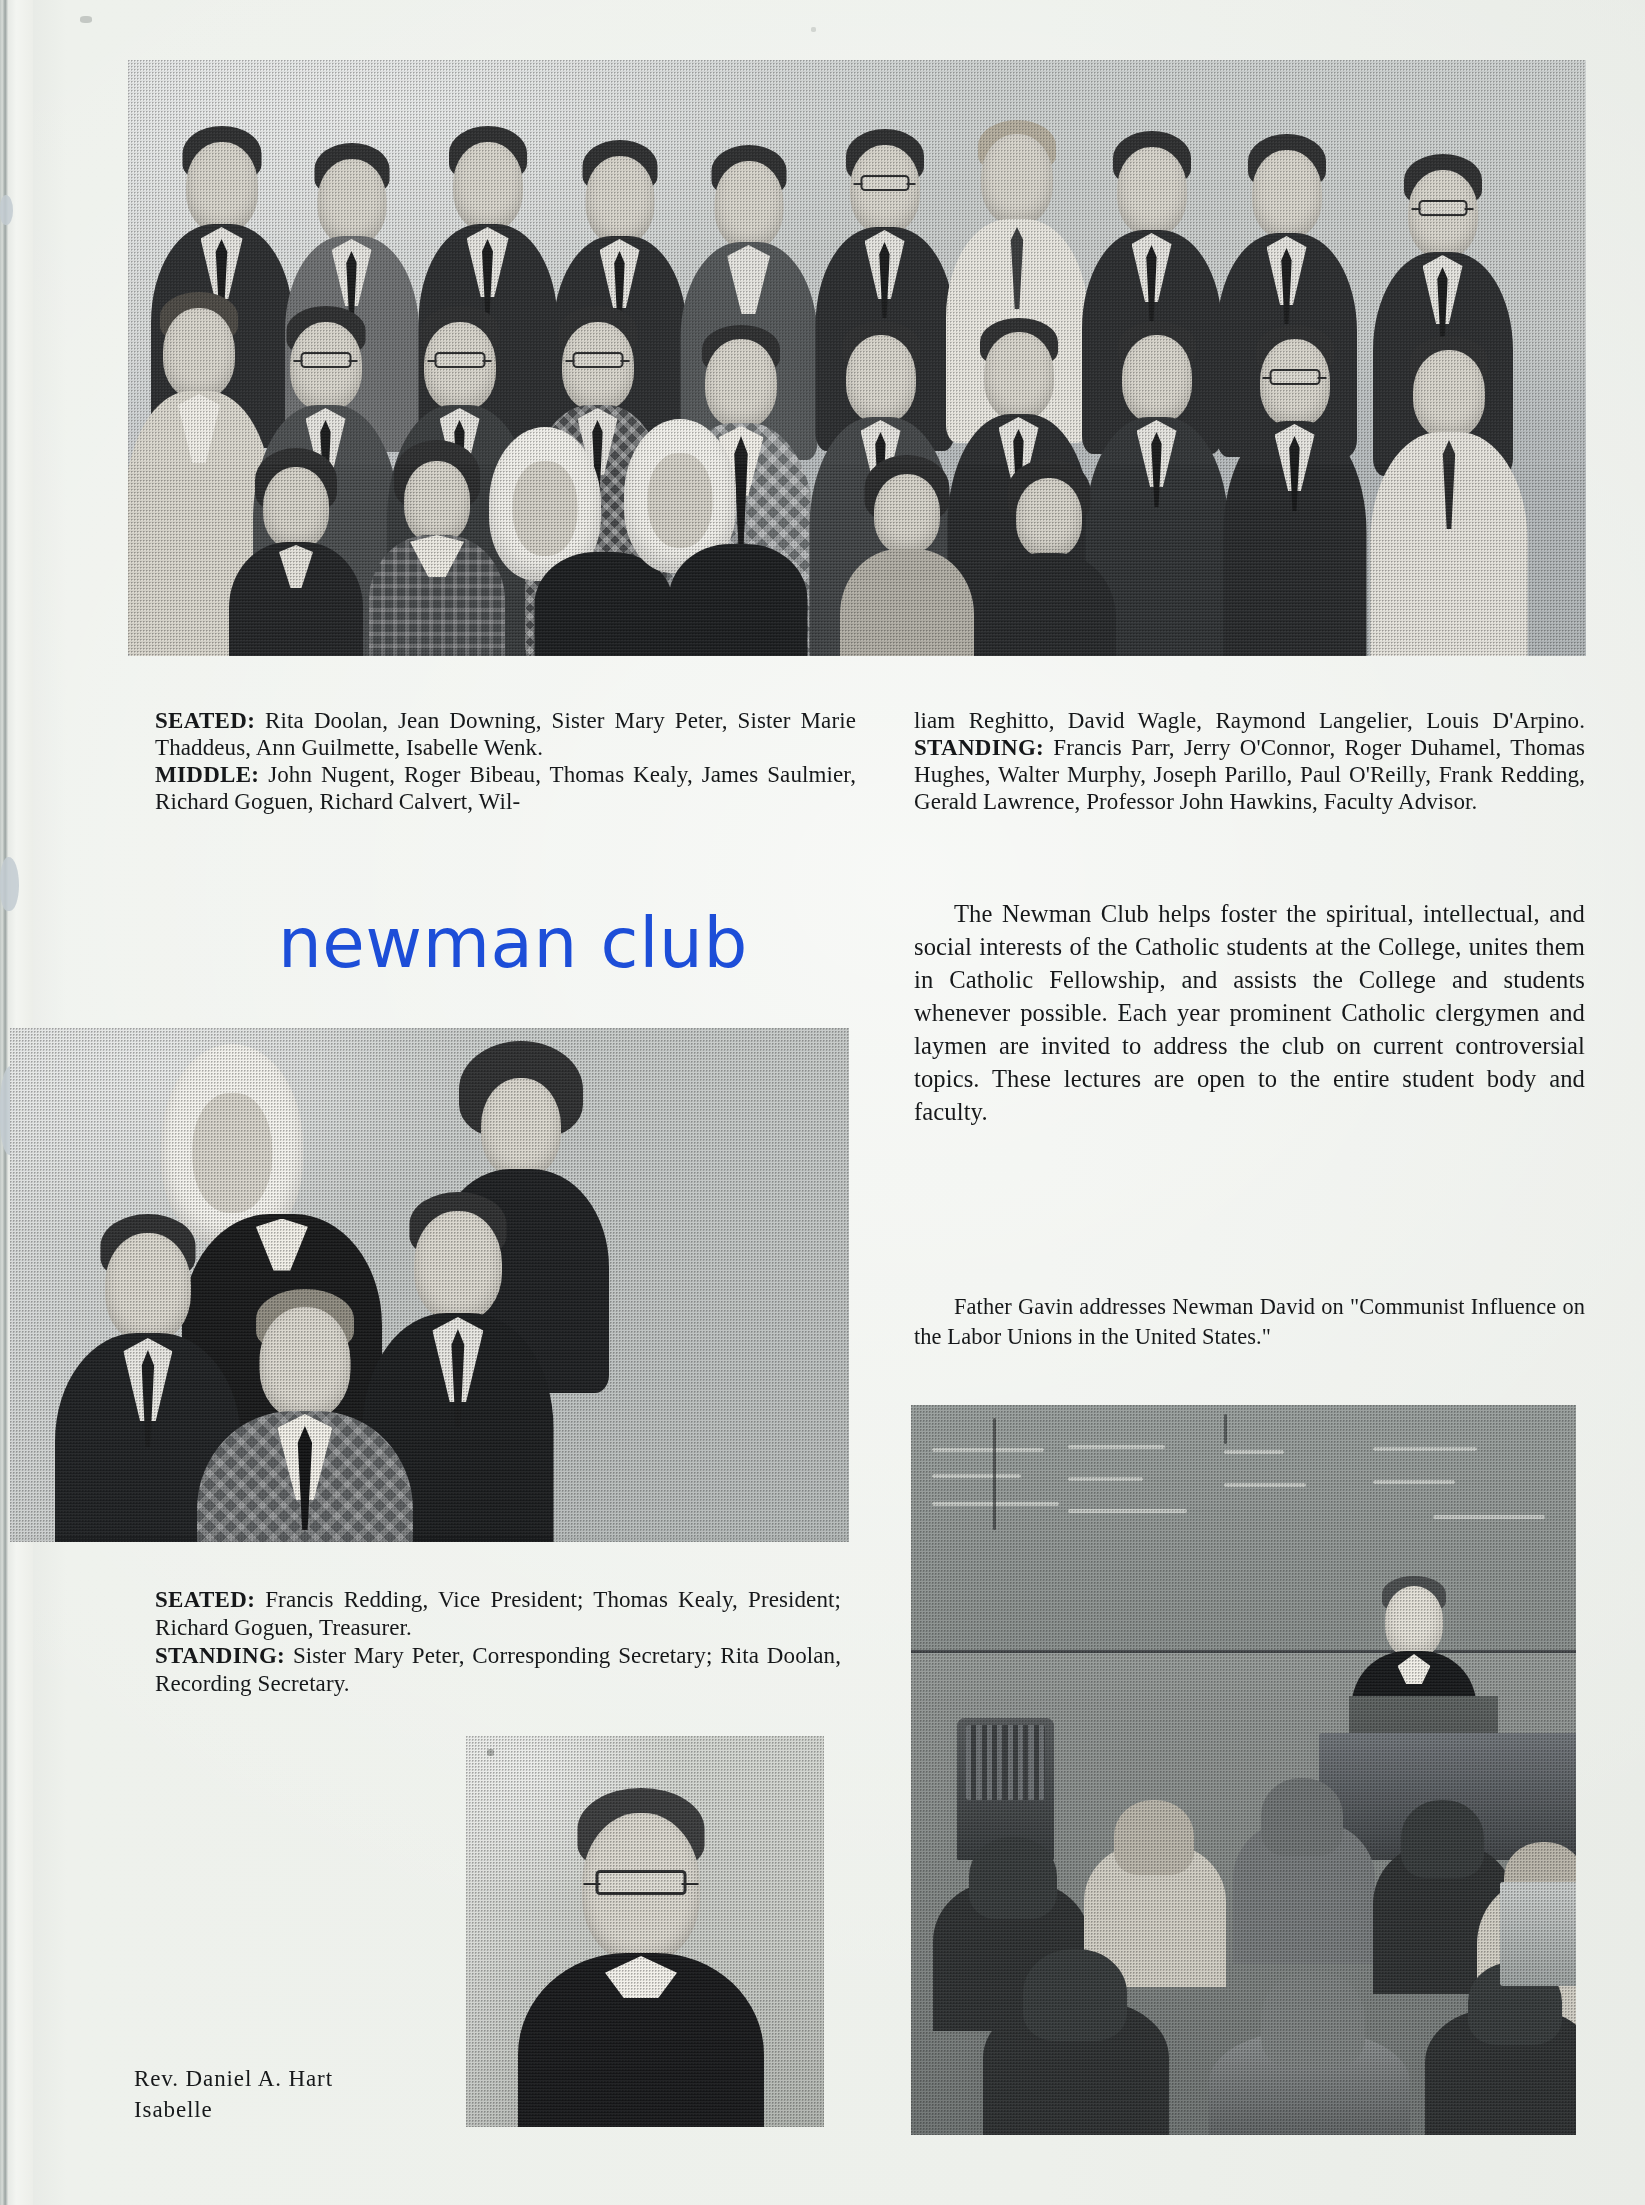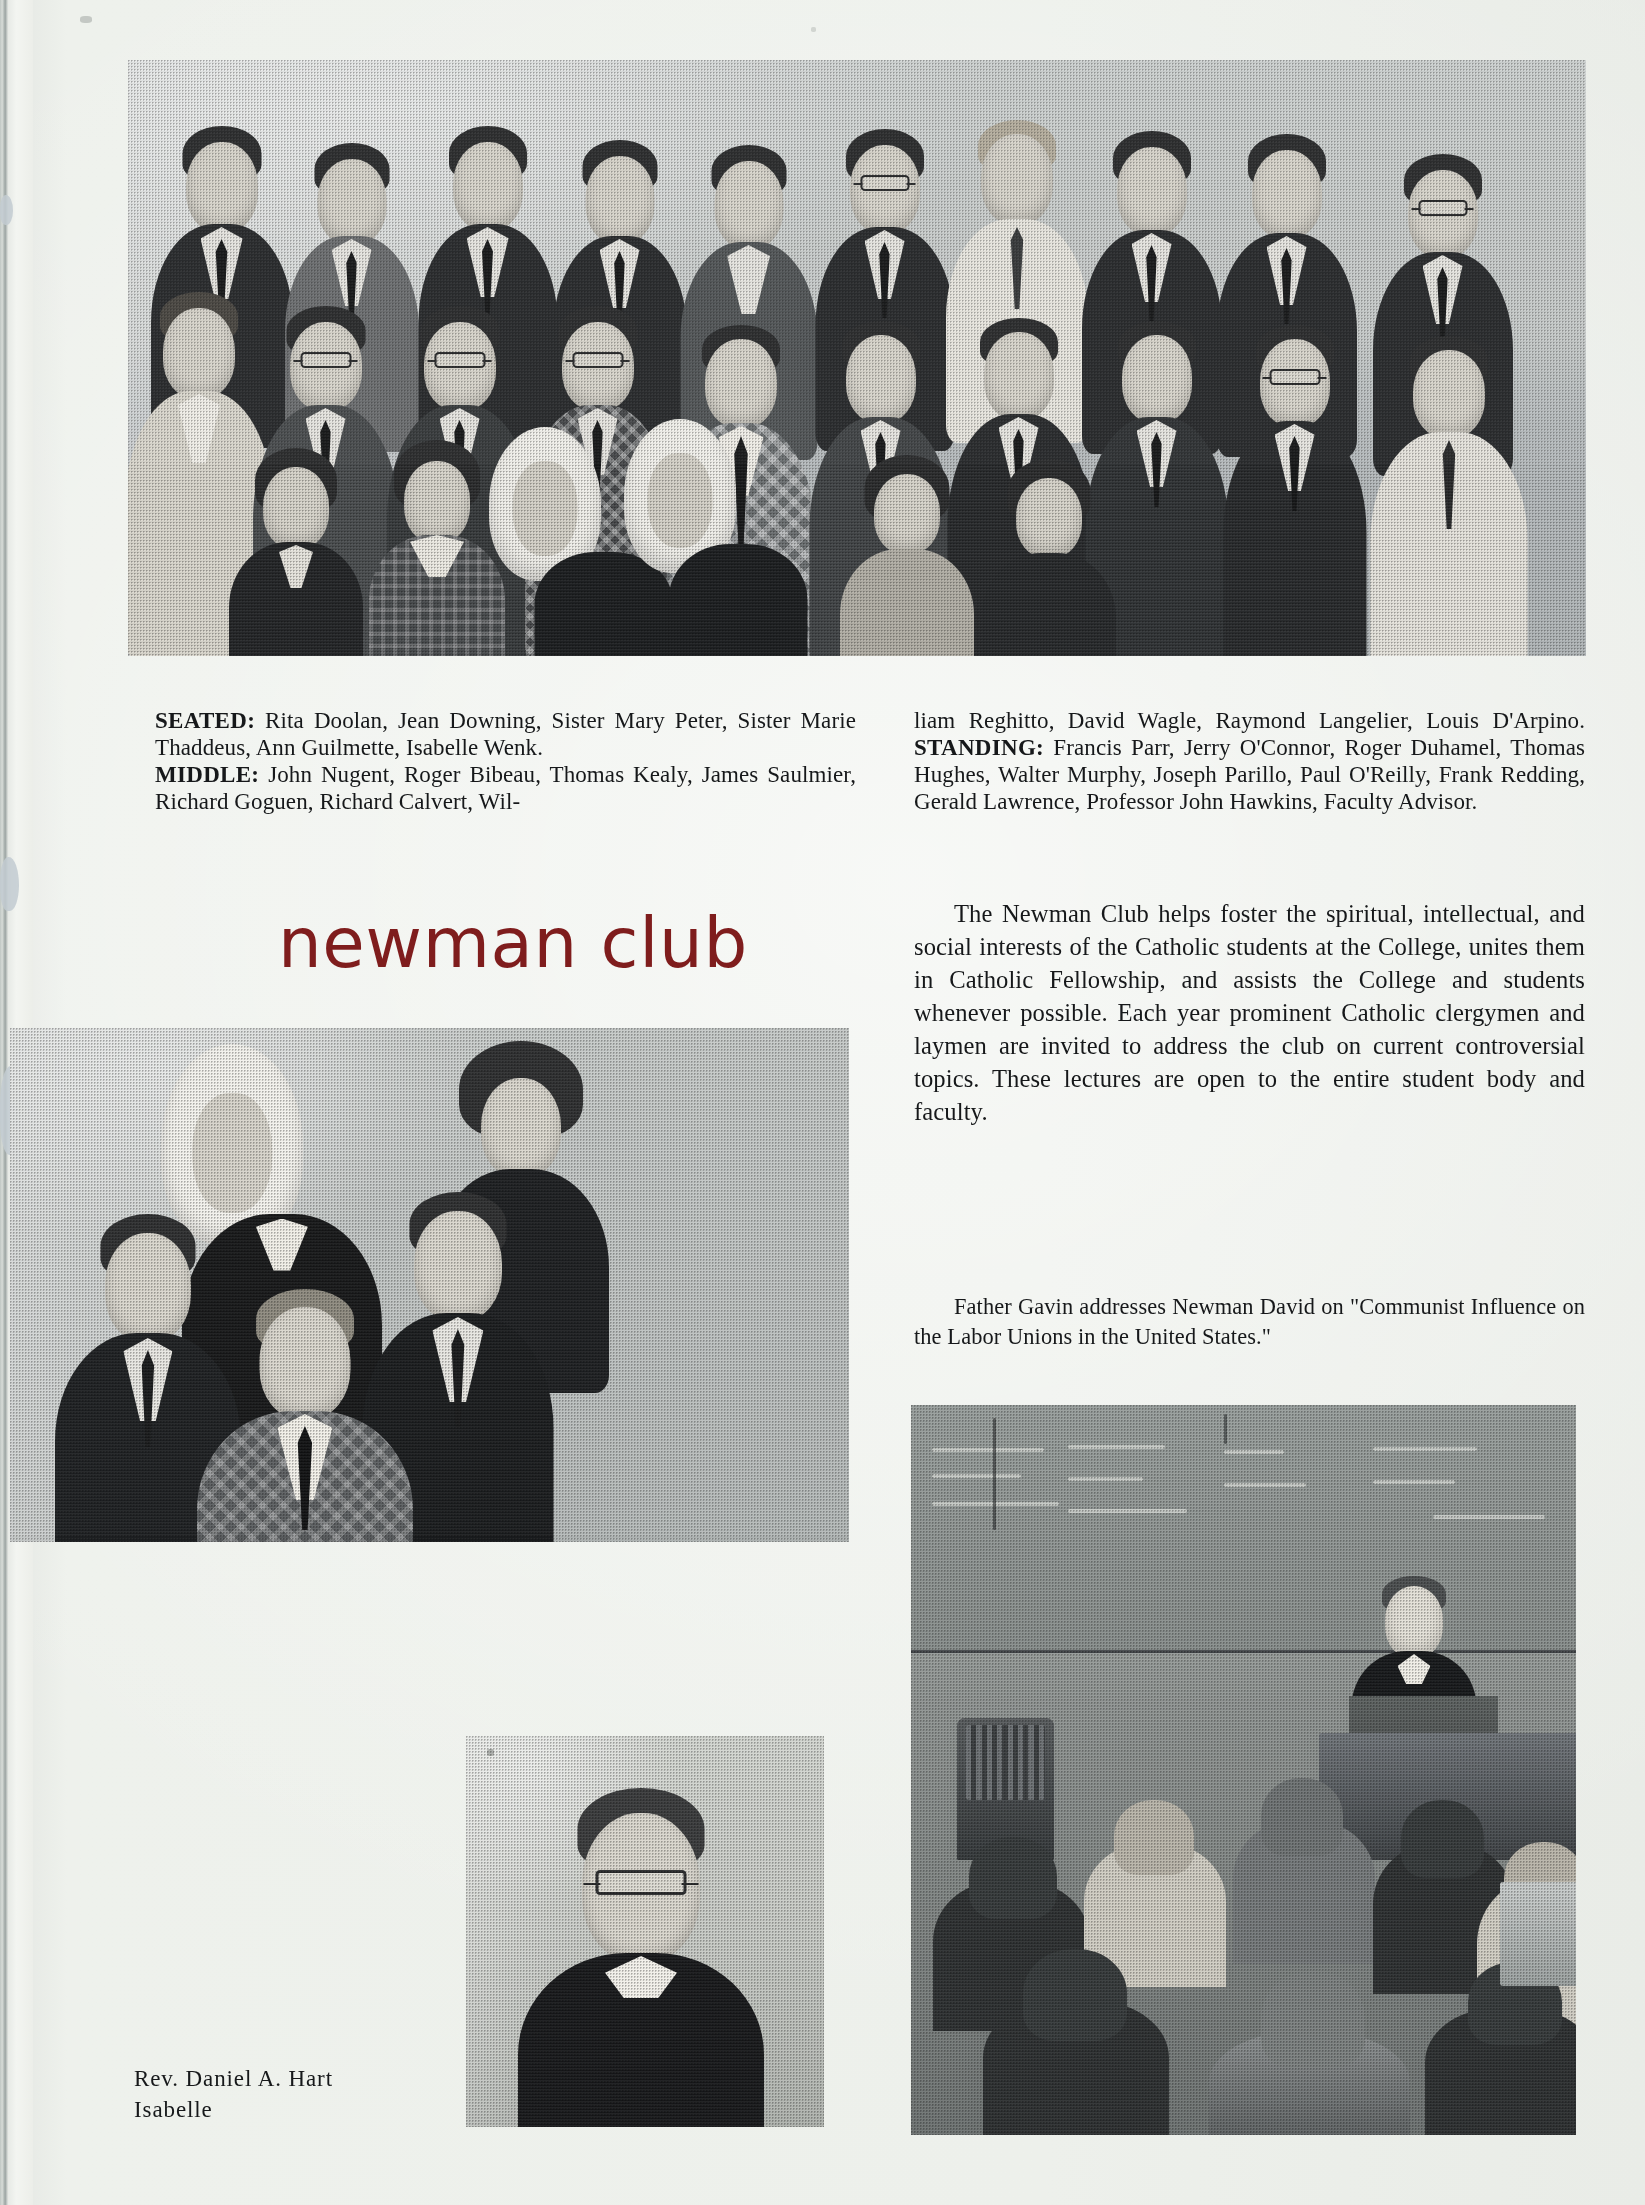--- a/index.html
+++ b/index.html
@@ -242,21 +242,21 @@
 
   #club-title {
     position: absolute;
     left: 252px; top: 903px;
     width: 522px;
     text-align: center;
     font-family: "DejaVu Sans", "Liberation Sans", sans-serif;
     font-size: 69px;
     font-weight: 400;
     letter-spacing: 0.7px;
-    color: #7f1d1d;
+    color: #1d4ed8;
     white-space: nowrap;
   }
 
   #chaplain-caption {
     position: absolute;
     left: 134px; top: 2063px;
     width: 388px;
     text-align: left;
     font-size: 23px;
     line-height: 31px;
@@ -535,20 +535,24 @@
           repeating-linear-gradient(-45deg, rgba(255,255,255,.20) 0 6px, rgba(0,0,0,0) 6px 15px),
           #5c5f61;"></div>
       <div class="shirt" style="top:125px;width:55px;height:86px;background:#f1efe8;"></div>
       <div class="tie" style="top:137px;width:22.4px;height:104px;background:#111213;"></div>
     </div>
 
     <div class="grain"></div>
     <div class="halftone"></div>
   </div>
 
+  <div class="cap" id="caption-officers">
+    <span class="lead">SEATED:</span><span>  Francis Redding, Vice President; Thomas Kealy, President; Richard Goguen, Treasurer.</span><br>
+    <span class="lead">STANDING:</span><span>  Sister Mary Peter, Corresponding Secretary; Rita Doolan, Recording Secretary.</span>
+  </div>
 
   <div class="photo" id="photo-chaplain">
     <div class="wallwash"></div>
     <div class="fig" style="left:82px;top:52px;width:186px;height:343px;">
       <div class="hair" style="top:0px;width:127px;height:82px;background:#3a3b3c;"></div>
       <div class="head" style="top:25px;width:118px;height:149px;"></div>
       <div class="glasses" style="top:82px;width:91px;height:25px;border-width:3.7px;"></div>
       <div class="body" style="top:165px;width:246px;height:231px;background:#17181a;"></div>
       <div class="shirt" style="top:168px;width:72px;height:42px;background:#f2f0ea;clip-path:polygon(50% 0%,100% 40%,74% 100%,26% 100%,0% 40%);"></div>
     </div>

